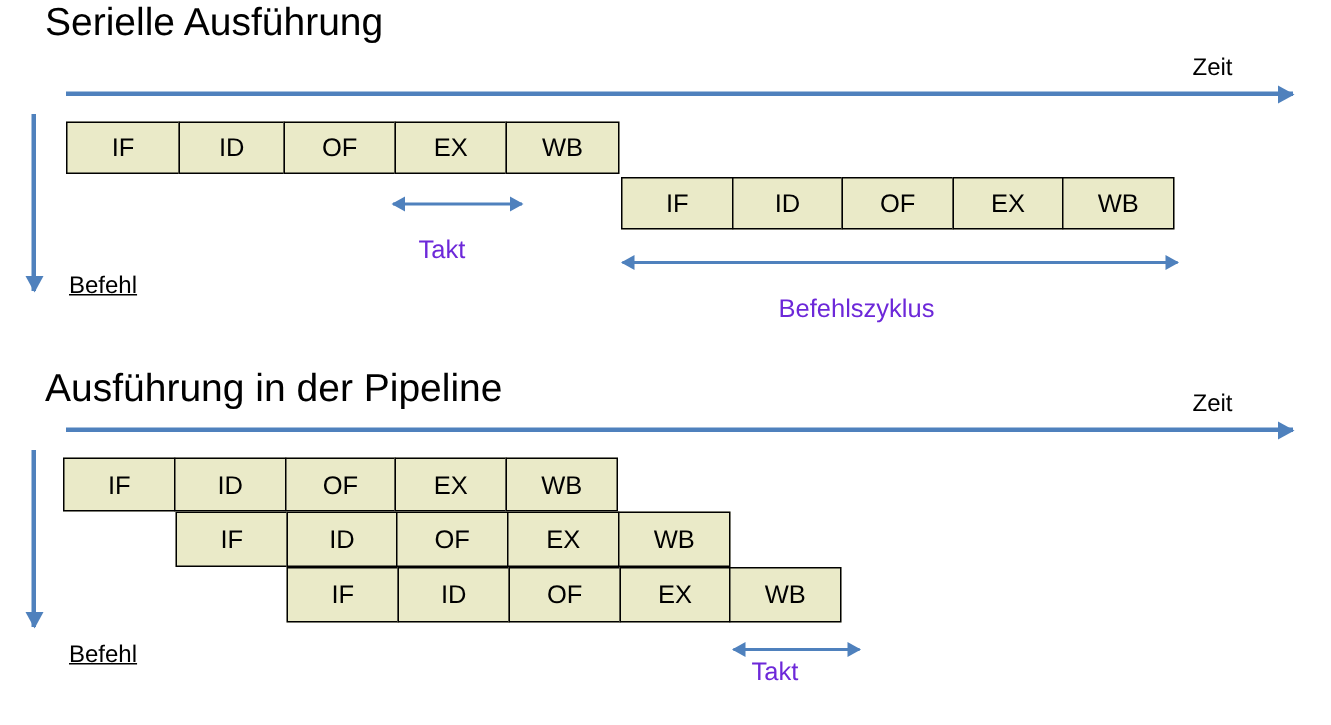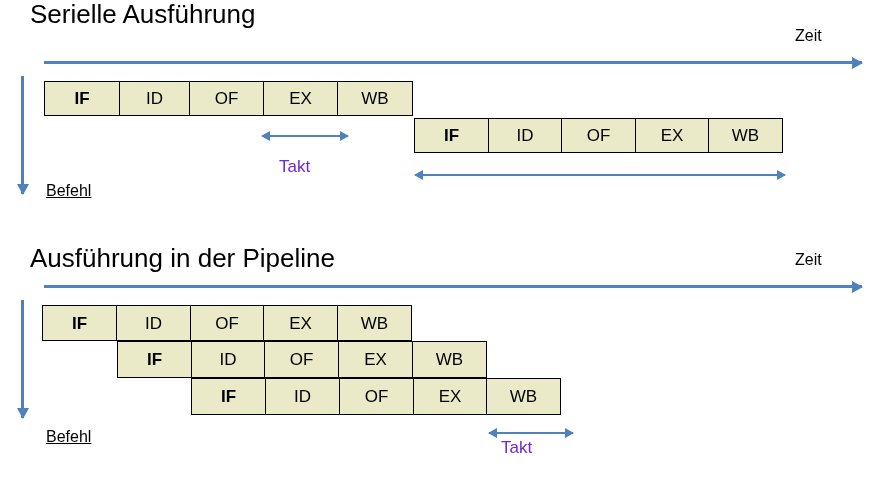--- a/index.html
+++ b/index.html
@@ -28,20 +28,21 @@
     line-height: 1;
     color: #000000;
     white-space: nowrap;
     letter-spacing: 0px;
   }
   .zeit-label {
     position: absolute;
     font-size: 16px;
     color: #000000;
     white-space: nowrap;
+    margin-top: 10px;
   }
   .befehl-label {
     position: absolute;
     font-size: 16px;
     color: #000000;
     white-space: nowrap;
     text-decoration: underline;
   }
   .caption-label {
     position: absolute;
@@ -121,21 +122,21 @@
     background: #eaeac8;
     border: 1px solid #000000;
     margin-left: -1px;
     display: flex;
     align-items: center;
     justify-content: center;
     font-size: 17px;
     color: #000000;
     line-height: 1;
   }
-  .stage-box:first-child { margin-left: 0; font-weight: bold; }
+  .stage-box:first-child { margin-left: 0; }
 </style>
 </head>
 <body>
 
 <div class="slide">
 
   <div class="section-title" style="left:30px; top:1px;">Serielle Ausführung</div>
 
   <div class="zeit-label" style="left:795px; top:27px;">Zeit</div>
 
@@ -158,20 +159,21 @@
     <div class="stage-box" style="width:74px; height:35px;">ID</div>
     <div class="stage-box" style="width:75px; height:35px;">OF</div>
     <div class="stage-box" style="width:74px; height:35px;">EX</div>
     <div class="stage-box" style="width:75px; height:35px;">WB</div>
   </div>
 
   <div class="measure" style="left:262px; top:135px; width:86px;"></div>
   <div class="caption-label" style="left:279px; top:157px;">Takt</div>
 
   <div class="measure" style="left:415px; top:174px; width:370px;"></div>
+  <div class="caption-label" style="left:519px; top:196px;">Befehlszyklus</div>
 
   <div class="section-title" style="left:30px; top:245px;">Ausführung in der Pipeline</div>
 
   <div class="zeit-label" style="left:795px; top:251px;">Zeit</div>
 
   <div class="time-axis" style="left:44px; top:285px; width:818px;"></div>
 
   <div class="vert-axis" style="left:21px; top:300px; height:118px;"></div>
 
   <div class="befehl-label" style="left:46px; top:428px;">Befehl</div>

